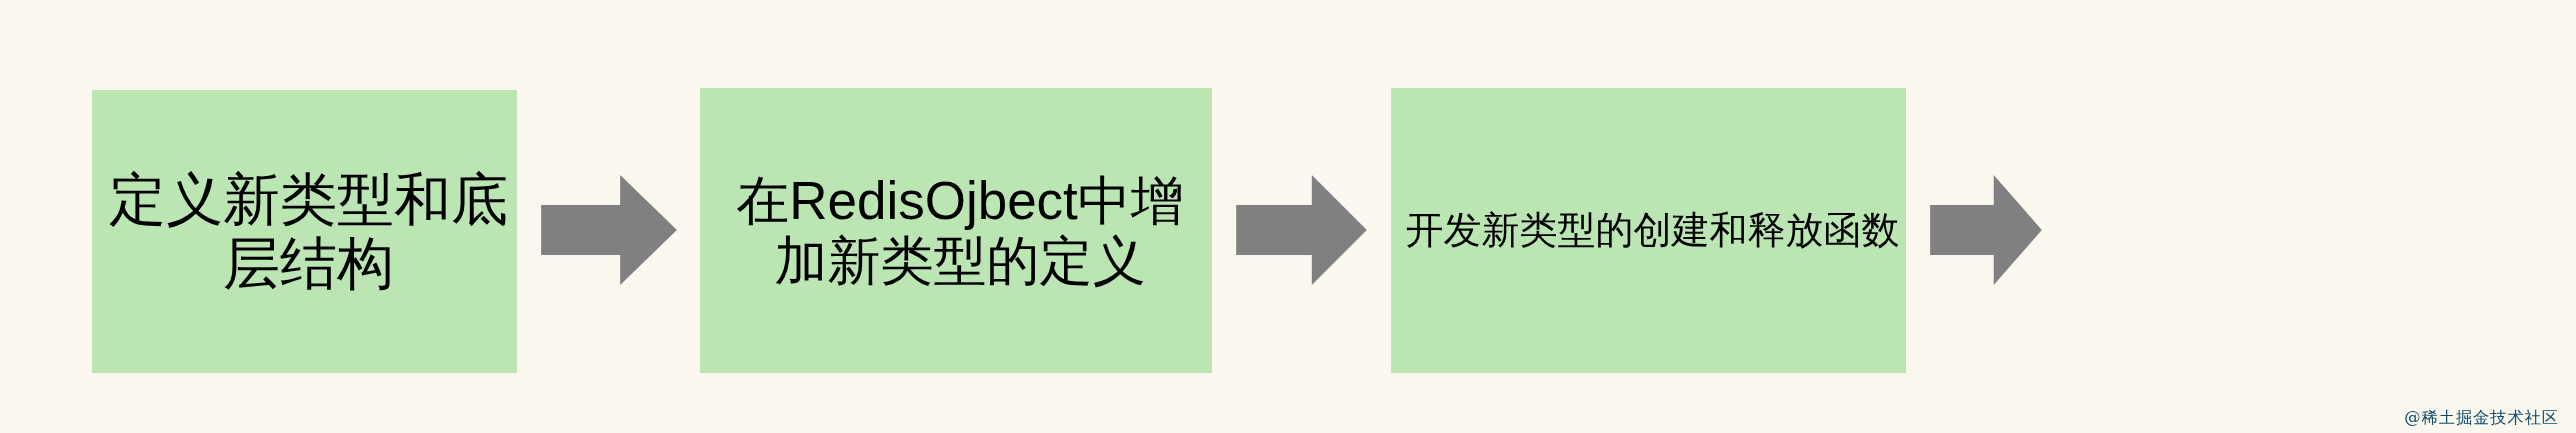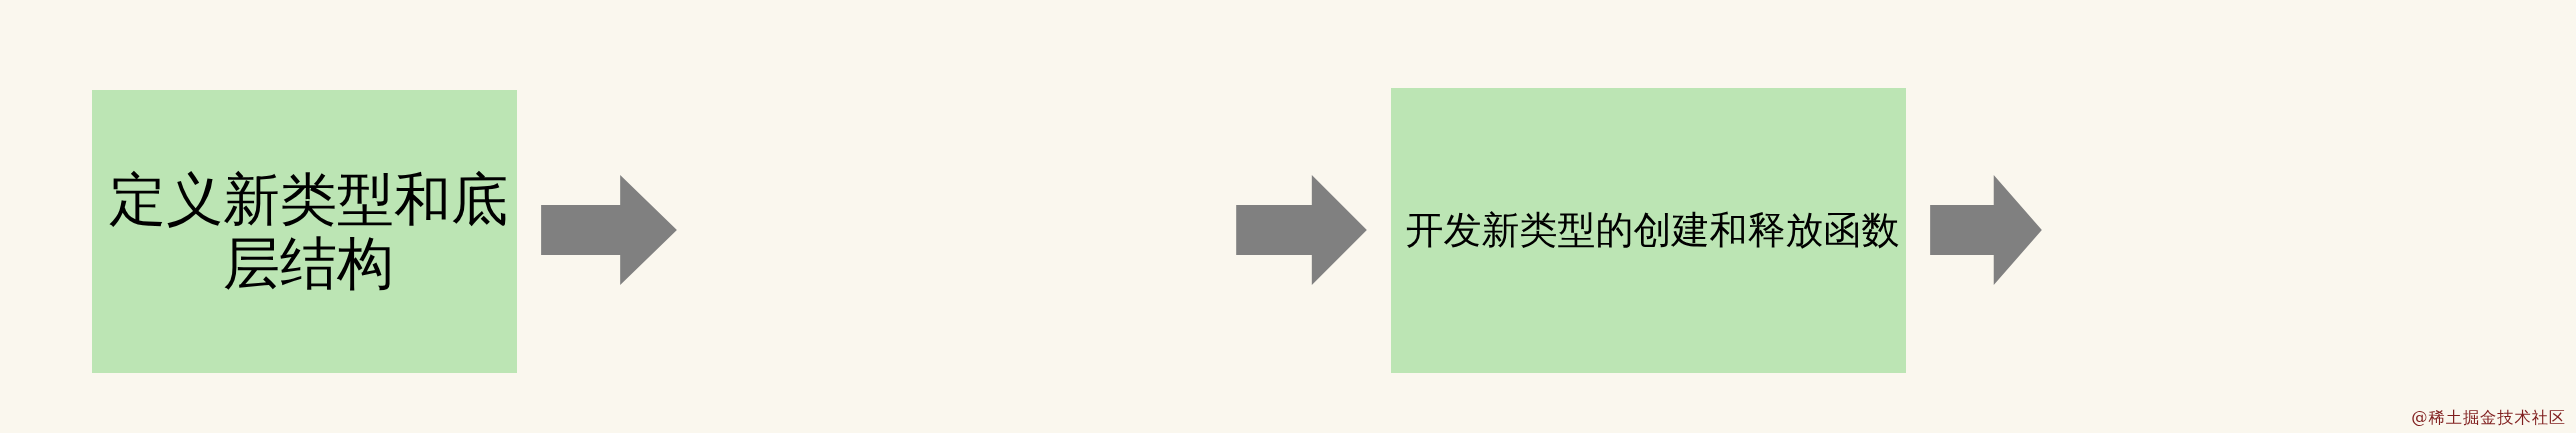--- a/index.html
+++ b/index.html
@@ -56,24 +56,24 @@
   .flow-arrow {
     position: absolute;
     display: block;
   }
   #arrow-0 { left: 541px;  top: 175px; width: 136px; height: 110px; }
   #arrow-1 { left: 1236px; top: 175px; width: 131px; height: 110px; }
   #arrow-2 { left: 1930px; top: 175px; width: 112px; height: 110px; }
 
   .watermark {
     position: absolute;
-    right: 10px;
+    right: 17px;
     bottom: 5.2px;
     font-size: 16.3px;
-    color: #7f1d1d;
+    color: #0c4a6e;
     font-family: "DejaVu Serif", "Liberation Serif", serif;
     letter-spacing: 0.9px;
     white-space: nowrap;
     user-select: none;
   }
 </style>
 </head>
 <body>
 
 <div id="flow-canvas">
@@ -81,20 +81,23 @@
   <div class="flow-row">
 
     <div class="process-box" id="box-0">
       <span class="box-label">定义新类型和底层结构</span>
     </div>
 
     <svg class="flow-arrow" id="arrow-0" viewBox="0 0 158 128" xmlns="http://www.w3.org/2000/svg">
       <polygon points="0,35 92,35 92,0 158,64 92,128 92,93 0,93" fill="#808080"></polygon>
     </svg>
 
+    <div class="process-box" id="box-1">
+      <span class="box-label">在RedisOjbect中增加新类型的定义</span>
+    </div>
 
     <svg class="flow-arrow" id="arrow-1" viewBox="0 0 152 128" xmlns="http://www.w3.org/2000/svg">
       <polygon points="0,35 88,35 88,0 152,64 88,128 88,93 0,93" fill="#808080"></polygon>
     </svg>
 
     <div class="process-box" id="box-2">
       <span class="box-label">开发新类型的创建和释放函数</span>
     </div>
 
     <svg class="flow-arrow" id="arrow-2" viewBox="0 0 130 128" xmlns="http://www.w3.org/2000/svg">

